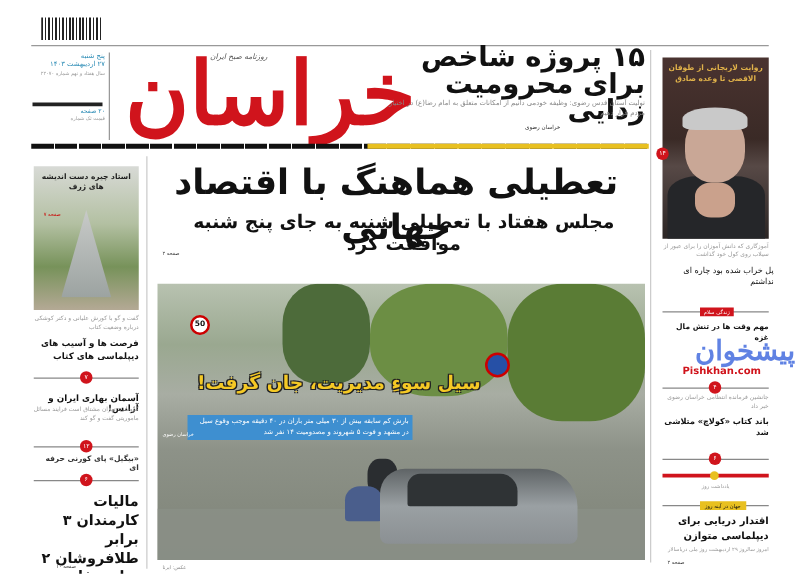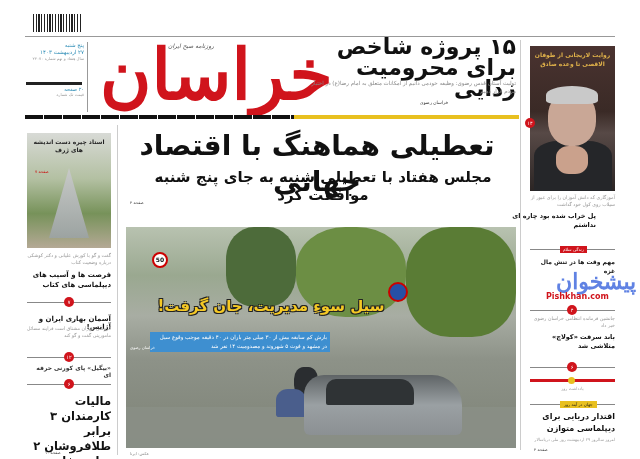--- a/index.html
+++ b/index.html
@@ -55,21 +55,21 @@
 .lpage{left:45px;top:450px;font-size:4px;color:#333}
 .vsep-left{left:117px;top:125px;width:1px;height:330px;background:#ccc}
 .vsep-right{left:520px;top:40px;width:1px;height:410px;background:#ccc}
 .rphoto{left:530px;top:46px;width:85px;height:145px;background:linear-gradient(180deg,#4a3330 0%,#3a2a26 45%,#574946 60%,#2b2524 100%);overflow:hidden}
 .face{left:18px;top:45px;width:48px;height:55px;border-radius:45%;background:#c9a796}
 .hair{left:16px;top:40px;width:52px;height:18px;border-radius:50% 50% 20% 20%;background:#c9c9c9}
 .suit{left:4px;top:95px;width:78px;height:50px;background:#252629;border-radius:30% 30% 0 0}
 .hands{left:26px;top:100px;width:32px;height:28px;border-radius:40%;background:#caa18c}
 .rphoto-title{left:4px;top:5px;width:77px;font-size:6px;font-weight:bold;color:#e0b24a;text-align:center;line-height:1.45}
 .rtext1{left:530px;top:195px;width:85px;font-size:4.8px;color:#999;line-height:1.45}
-.rhead1{left:511px;top:212px;width:85px;font-size:6.5px;font-weight:bold;line-height:1.45}
+.rhead1{left:534px;top:212px;width:85px;font-size:6.5px;font-weight:normal;line-height:1.45}
 .rtag1{left:560px;top:246px;font-size:4.2px;color:#fff;background:#d0141c;padding:1px 3px}
 .rhead2{left:530px;top:258px;width:85px;font-size:6px;font-weight:bold;line-height:1.45}
 .pishkhan{left:556px;top:268px;font-size:22px;font-family:"DejaVu Serif",serif;color:#1d4ed8;opacity:0.7;font-weight:bold}
 .pishkhan-url{left:546px;top:292px;font-size:8px;font-weight:bold;color:#d0141c}
 .rtext2{left:530px;top:316px;width:85px;font-size:4.8px;color:#999;line-height:1.45}
 .rhead3{left:530px;top:333px;width:85px;font-size:6.5px;font-weight:bold;line-height:1.45}
 .redbar{left:530px;top:379px;width:85px;height:3px;background:#d0141c}
 .rmark{left:568px;top:377px;width:7px;height:7px;background:#e8c020;border-radius:50%}
 .rtext3{left:530px;top:386px;width:85px;font-size:4.2px;color:#999;text-align:center}
 .rtag2{left:560px;top:401px;font-size:4.2px;color:#111;background:#e8c020;padding:1px 4px}
@@ -157,21 +157,21 @@
 <div class="abs rtext1 rtl">آموزگاری که دانش آموزان را برای عبور از سیلاب روی کول خود گذاشت</div>
 <div class="abs rhead1 rtl">پل خراب شده بود چاره ای نداشتم</div>
 <div class="abs rule" style="left:530px;top:249px;width:85px"></div>
 <div class="abs rtag1">زندگی سلام</div>
 <div class="abs rhead2 rtl">مهم وقت ها در تنش مال غزه</div>
 <div class="abs pishkhan">پیشخوان</div>
 <div class="abs pishkhan-url">Pishkhan.com</div>
 <div class="abs rule" style="left:530px;top:310px;width:85px"></div>
 <div class="abs dot" style="left:567px;top:305px">۴</div>
 <div class="abs rtext2 rtl">جانشین فرمانده انتظامی خراسان رضوی خبر داد</div>
-<div class="abs rhead3 rtl">باند سرقت «کولاچ» متلاشی شد</div>
+<div class="abs rhead3 rtl">باند کتاب «کولاچ» متلاشی شد</div>
 <div class="abs rule" style="left:530px;top:367px;width:85px"></div>
 <div class="abs dot" style="left:567px;top:362px">۶</div>
 <div class="abs redbar"></div>
 <div class="abs rmark"></div>
 <div class="abs rtext3">یادداشت روز</div>
 <div class="abs rule" style="left:530px;top:404px;width:85px"></div>
 <div class="abs rtag2">جهان در آینه روز</div>
 <div class="abs rhead4 rtl">اقتدار دریایی برای دیپلماسی متوازن</div>
 <div class="abs rtext4 rtl">امروز سالروز ۲۹ اردیبهشت روز ملی دریاسالار</div>
 <div class="abs rpage">صفحه ۲</div>

